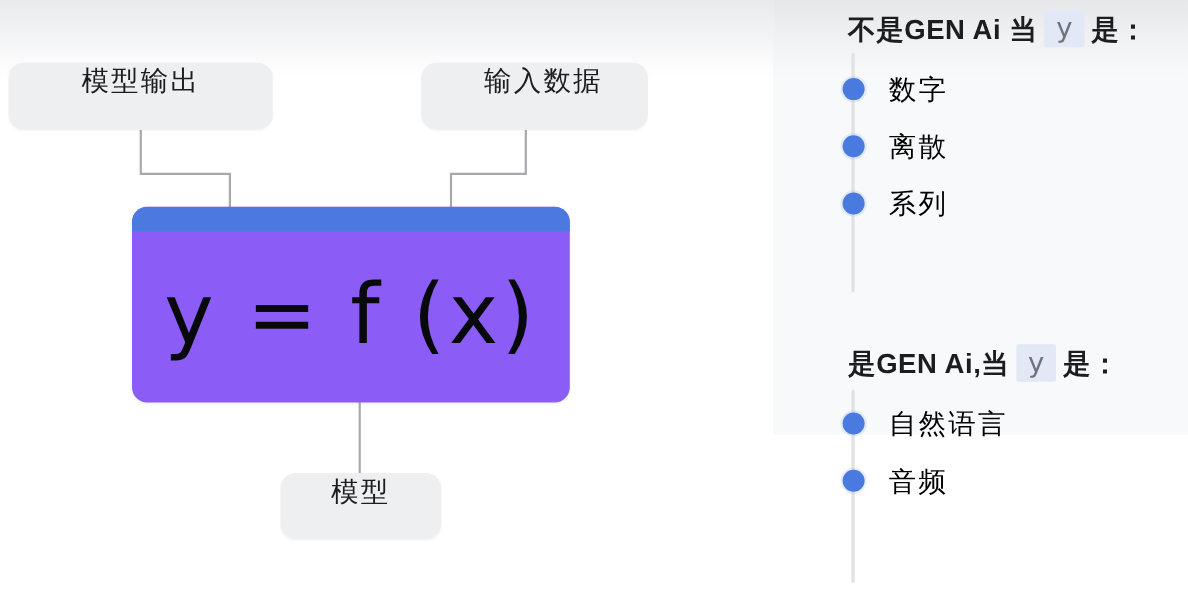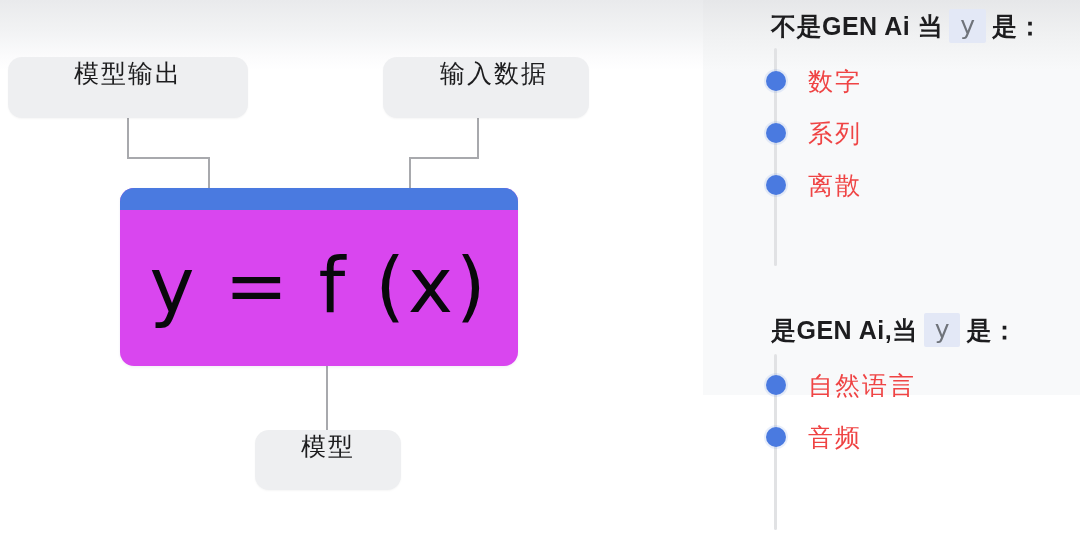--- a/index.html
+++ b/index.html
@@ -66,21 +66,21 @@
     left: 255px; top: 430px;
     width: 146px; height: 60px;
     font-size: 25px;
   }
 
   .formula-card {
     position: absolute;
     left: 120px; top: 188px;
     width: 398px; height: 178px;
     border-radius: 14px;
-    background: #d946ef;
+    background: #8b5cf6;
     overflow: hidden;
     box-shadow: 0 1px 3px rgba(60,70,120,0.08);
   }
   .formula-bar {
     position: absolute;
     left: 0; top: 0;
     width: 100%; height: 22px;
     background: #4a7ae0;
   }
   .formula-text {
@@ -173,21 +173,21 @@
     position: absolute;
     left: 63px;
     width: 20px; height: 20px;
     border-radius: 50%;
     background: #4a7ae0;
     box-shadow: 0 0 0 2px rgba(74,122,224,0.12);
   }
   .bullet-label {
     margin-left: 105px;
     font-size: 25px;
-    color: #ef4444;
+    color: #000000;
     letter-spacing: 2px;
     white-space: nowrap;
   }
 </style>
 </head>
 <body>
 
 <div id="root">
 
   <div class="top-sheen"></div>
@@ -243,25 +243,25 @@
         <div class="tl-line" style="left:71px; top:-6px; height:218px;"></div>
       </div>
 
       <ul class="bullet-list">
         <li class="bullet-item">
           <span class="dot"></span>
           <span class="bullet-label">数字</span>
         </li>
         <li class="bullet-item">
           <span class="dot"></span>
+          <span class="bullet-label">离散</span>
+        </li>
+        <li class="bullet-item">
+          <span class="dot"></span>
           <span class="bullet-label">系列</span>
-        </li>
-        <li class="bullet-item">
-          <span class="dot"></span>
-          <span class="bullet-label">离散</span>
         </li>
       </ul>
     </div>
 
     <div class="section section-2">
       <div class="section-title">
         <span class="title-seg">是GEN Ai,当</span>
         <span class="hl-y">y</span>
         <span class="title-seg">是：</span>
       </div>

